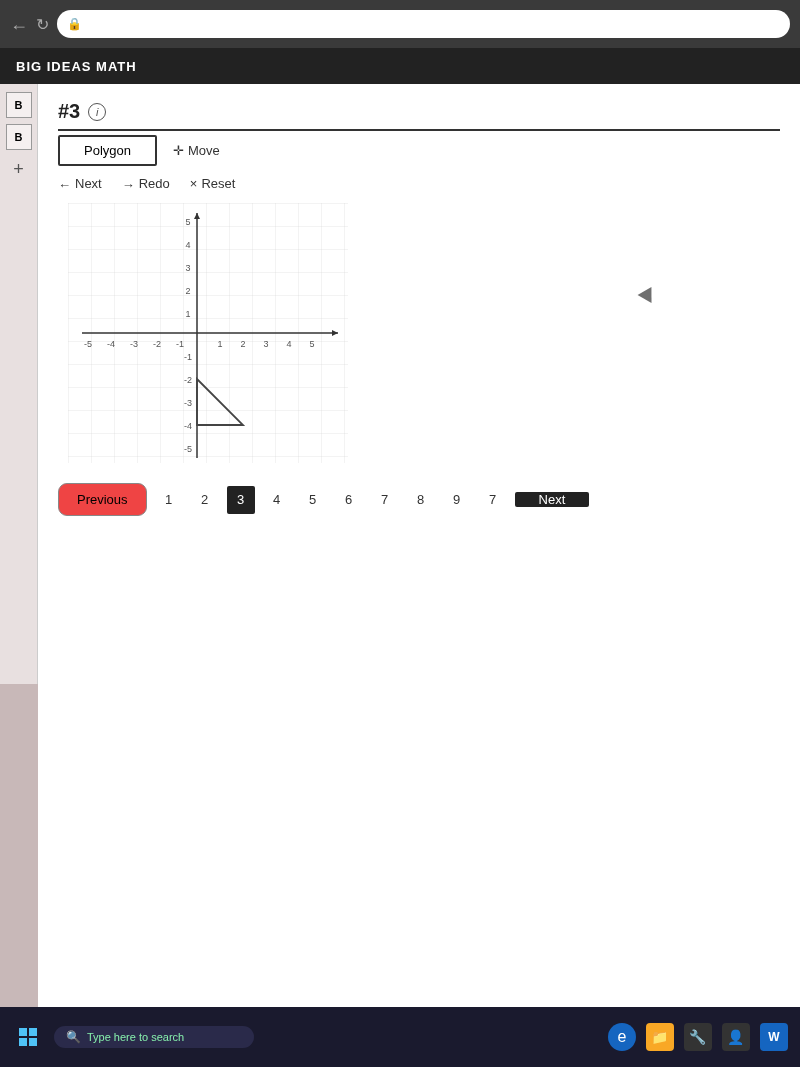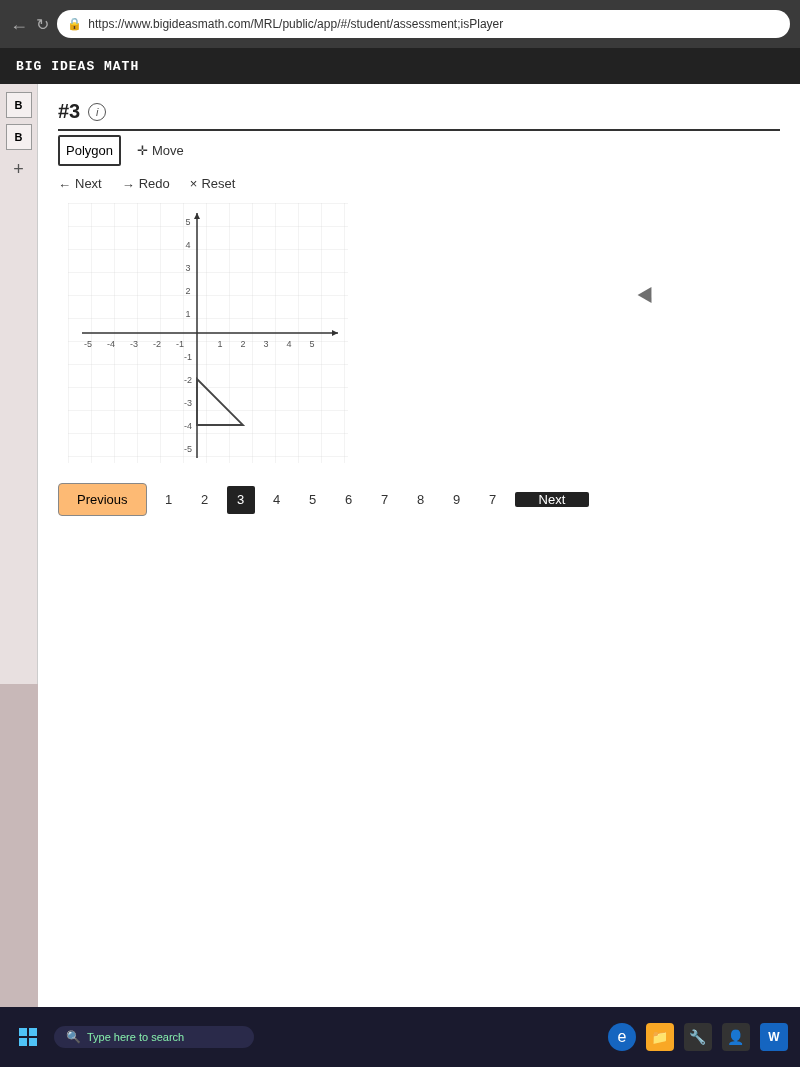--- a/index.html
+++ b/index.html
@@ -49,21 +49,20 @@
       color: #666;
     }
 
     
     .app-header {
       background: #222;
       height: 36px;
       display: flex;
       align-items: center;
       padding: 0 16px;
-      font-family: Liberation Mono, monospace;
     }
     .app-title {
       color: #fff;
       font-size: 13px;
       font-weight: bold;
       letter-spacing: 1px;
     }
 
     
     .left-sidebar {
@@ -152,21 +151,21 @@
     }
 
     
     .toolbar {
       display: flex;
       align-items: center;
       gap: 16px;
       margin-bottom: 10px;
     }
     .tool-btn {
-      padding: 6px 6px;
+      padding: 6px 24px;
       border: 1.5px solid #555;
       background: #f0f0f0;
       font-size: 13px;
       cursor: pointer;
       border-radius: 2px;
     }
     .tool-btn.active {
       background: #fff;
       border: 2px solid #333;
     }
@@ -211,25 +210,25 @@
     
     .pagination {
       display: flex;
       align-items: center;
       gap: 8px;
       margin-top: 16px;
       flex-wrap: wrap;
     }
     .prev-btn {
       padding: 8px 18px;
-      background: #fdba74;
+      background: #ef4444;
       border: 1.5px solid #888;
       font-size: 13px;
       cursor: pointer;
-      border-radius: 4px;
+      border-radius: 9px;
     }
     .page-num {
       width: 28px;
       height: 28px;
       display: flex;
       align-items: center;
       justify-content: center;
       font-size: 13px;
       cursor: pointer;
       color: #333;
@@ -333,21 +332,20 @@
     }
   </style>
 </head>
 <body>
 
 <div class="browser-top">
   <span class="nav-arrow">←</span>
   <span class="refresh-icon">↻</span>
   <div class="address-bar">
     <span class="lock-icon">🔒</span>
-    <span>https://www.bigideasmath.com/MRL/public/app/#/student/assessment;isPlayer</span>
   </div>
 </div>
 
 <div class="app-header">
   <span class="app-title">BIG IDEAS MATH</span>
 </div>
 
 <div class="left-sidebar">
   <div class="sidebar-item-box">
     <span>B</span>

